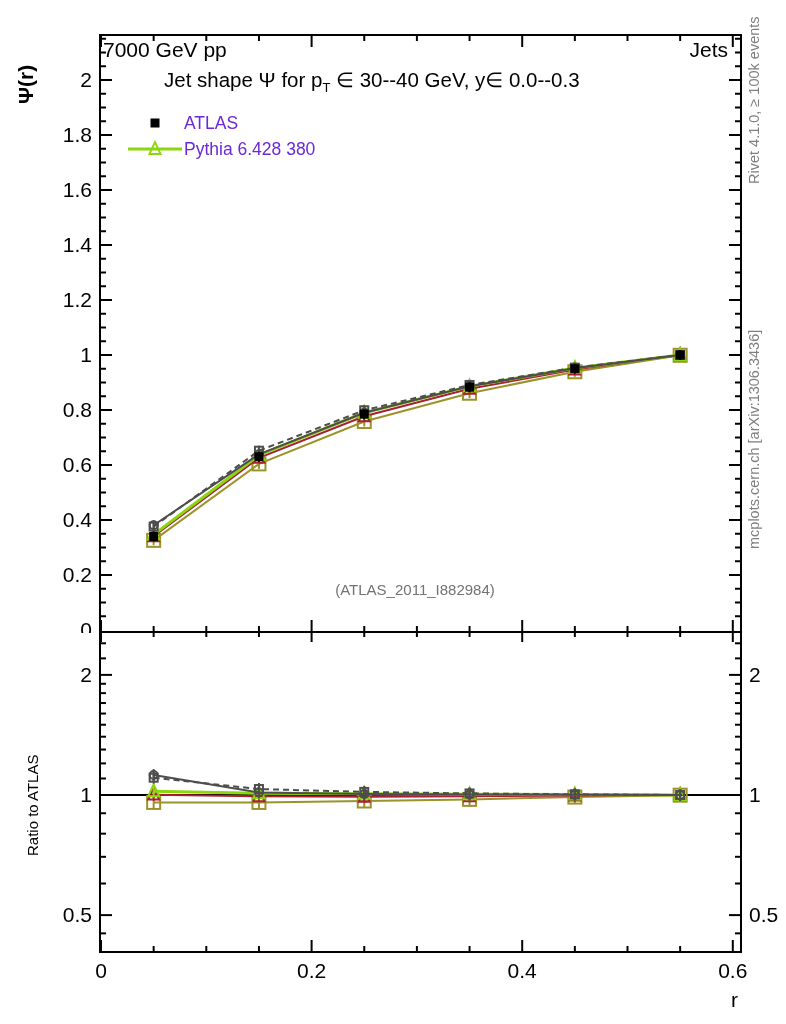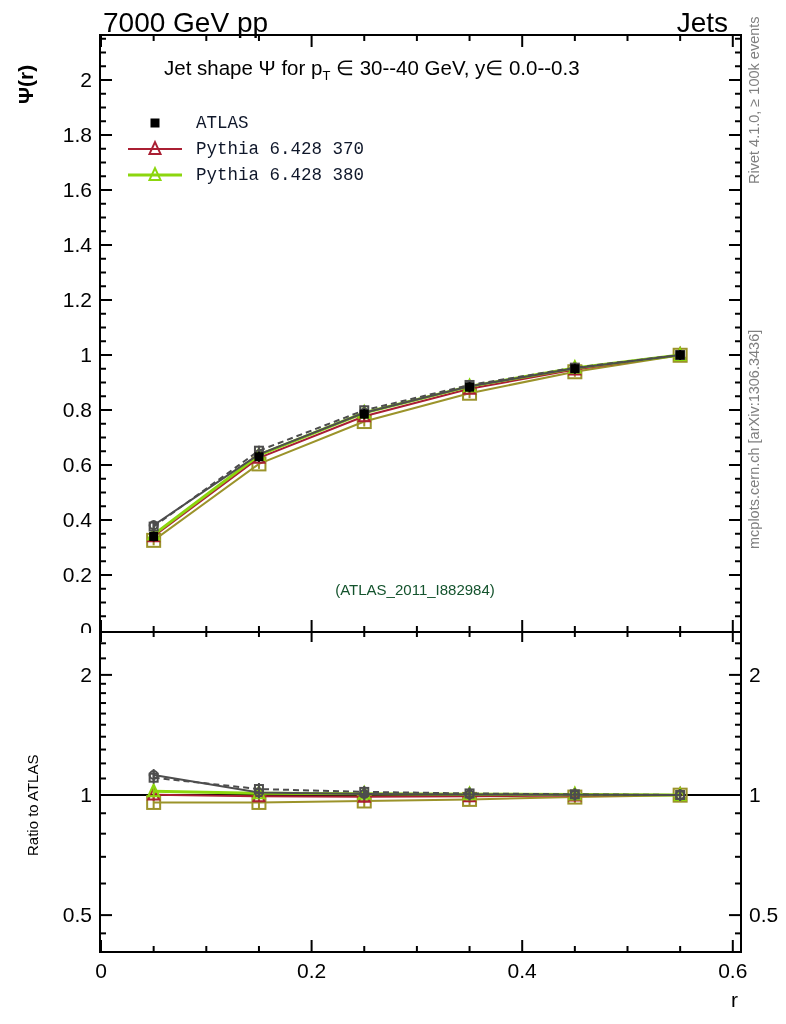--- a/index.html
+++ b/index.html
@@ -1,31 +1,31 @@
 <!DOCTYPE html>
 <html><head>
 <meta charset="utf-8">
 <style>
   html,body{margin:0;padding:0;background:#fff;}
   .page{position:relative;width:786px;height:1024px;background:#fff;overflow:hidden;
         font-family:"Liberation Sans", sans-serif;color:#000;}
   #plot{position:absolute;left:0;top:0;}
   .abs{position:absolute;white-space:nowrap;}
-  .hdr{font-size:28px;}
-  .plot-title{font-size:20.5px;}
+  .hdr{font-size:21px;margin-top:31px;}
+  .plot-title{font-size:20.5px;margin-top:12px;}
   .plot-title .sub{font-size:13px;position:relative;top:5px;}
   .rot{transform:rotate(-90deg);transform-origin:left top;}
   .ytitle-main{font-size:21px;font-weight:bold;}
   .ytitle-ratio{font-size:15px;}
   .xtitle{font-size:21px;}
-  .watermark{font-size:15px;color:#14532d;}
+  .watermark{font-size:15px;color:#737373;}
   .sidenote{font-size:14.5px;color:#7f7f7f;}
   .legend{display:flex;flex-direction:column;}
   .legend-row{display:flex;align-items:center;height:26px;}
-  .legend-label{font-size:17.5px;margin-left:12px;color:#0f172a;font-family:Liberation Mono, monospace;}
+  .legend-label{font-size:17.5px;margin-left:0;color:#6d28d9;}
 </style>
 </head>
 <body>
 
 <div class="page">
 
   <svg id="plot" width="786" height="1024" viewBox="0 0 786 1024">
       <g>
         <line x1="101" y1="632" x2="101" y2="620" stroke="#000" stroke-width="2"></line>
         <line x1="101" y1="35" x2="101" y2="47" stroke="#000" stroke-width="2"></line>
@@ -395,27 +395,20 @@
 
   <div class="abs legend" style="left:126px;top:110px;">
     <div class="legend-row">
       <svg class="legend-marker" width="58" height="20">
           <rect x="24.5" y="5.5" width="9" height="9" fill="#000000"></rect>
         </svg>
       <span class="legend-label">ATLAS</span>
     </div>
     <div class="legend-row">
       <svg class="legend-marker" width="58" height="20">
-          <line x1="2" y1="10" x2="56" y2="10" stroke="#aa1f33" stroke-width="2"></line>
-          <path d="M 29 3.1799999999999997 L 34.5 14.9104 L 23.5 14.9104 Z" fill="none" stroke="#aa1f33" stroke-width="2"></path>
-        </svg>
-      <span class="legend-label">Pythia 6.428 370</span>
-    </div>
-    <div class="legend-row">
-      <svg class="legend-marker" width="58" height="20">
           <line x1="2" y1="10" x2="56" y2="10" stroke="#8cd60e" stroke-width="3"></line>
           <path d="M 29 3.1799999999999997 L 34.5 14.9104 L 23.5 14.9104 Z" fill="none" stroke="#8cd60e" stroke-width="2"></path>
         </svg>
       <span class="legend-label">Pythia 6.428 380</span>
     </div>
   </div>
 
 </div>
 
 </body></html>

